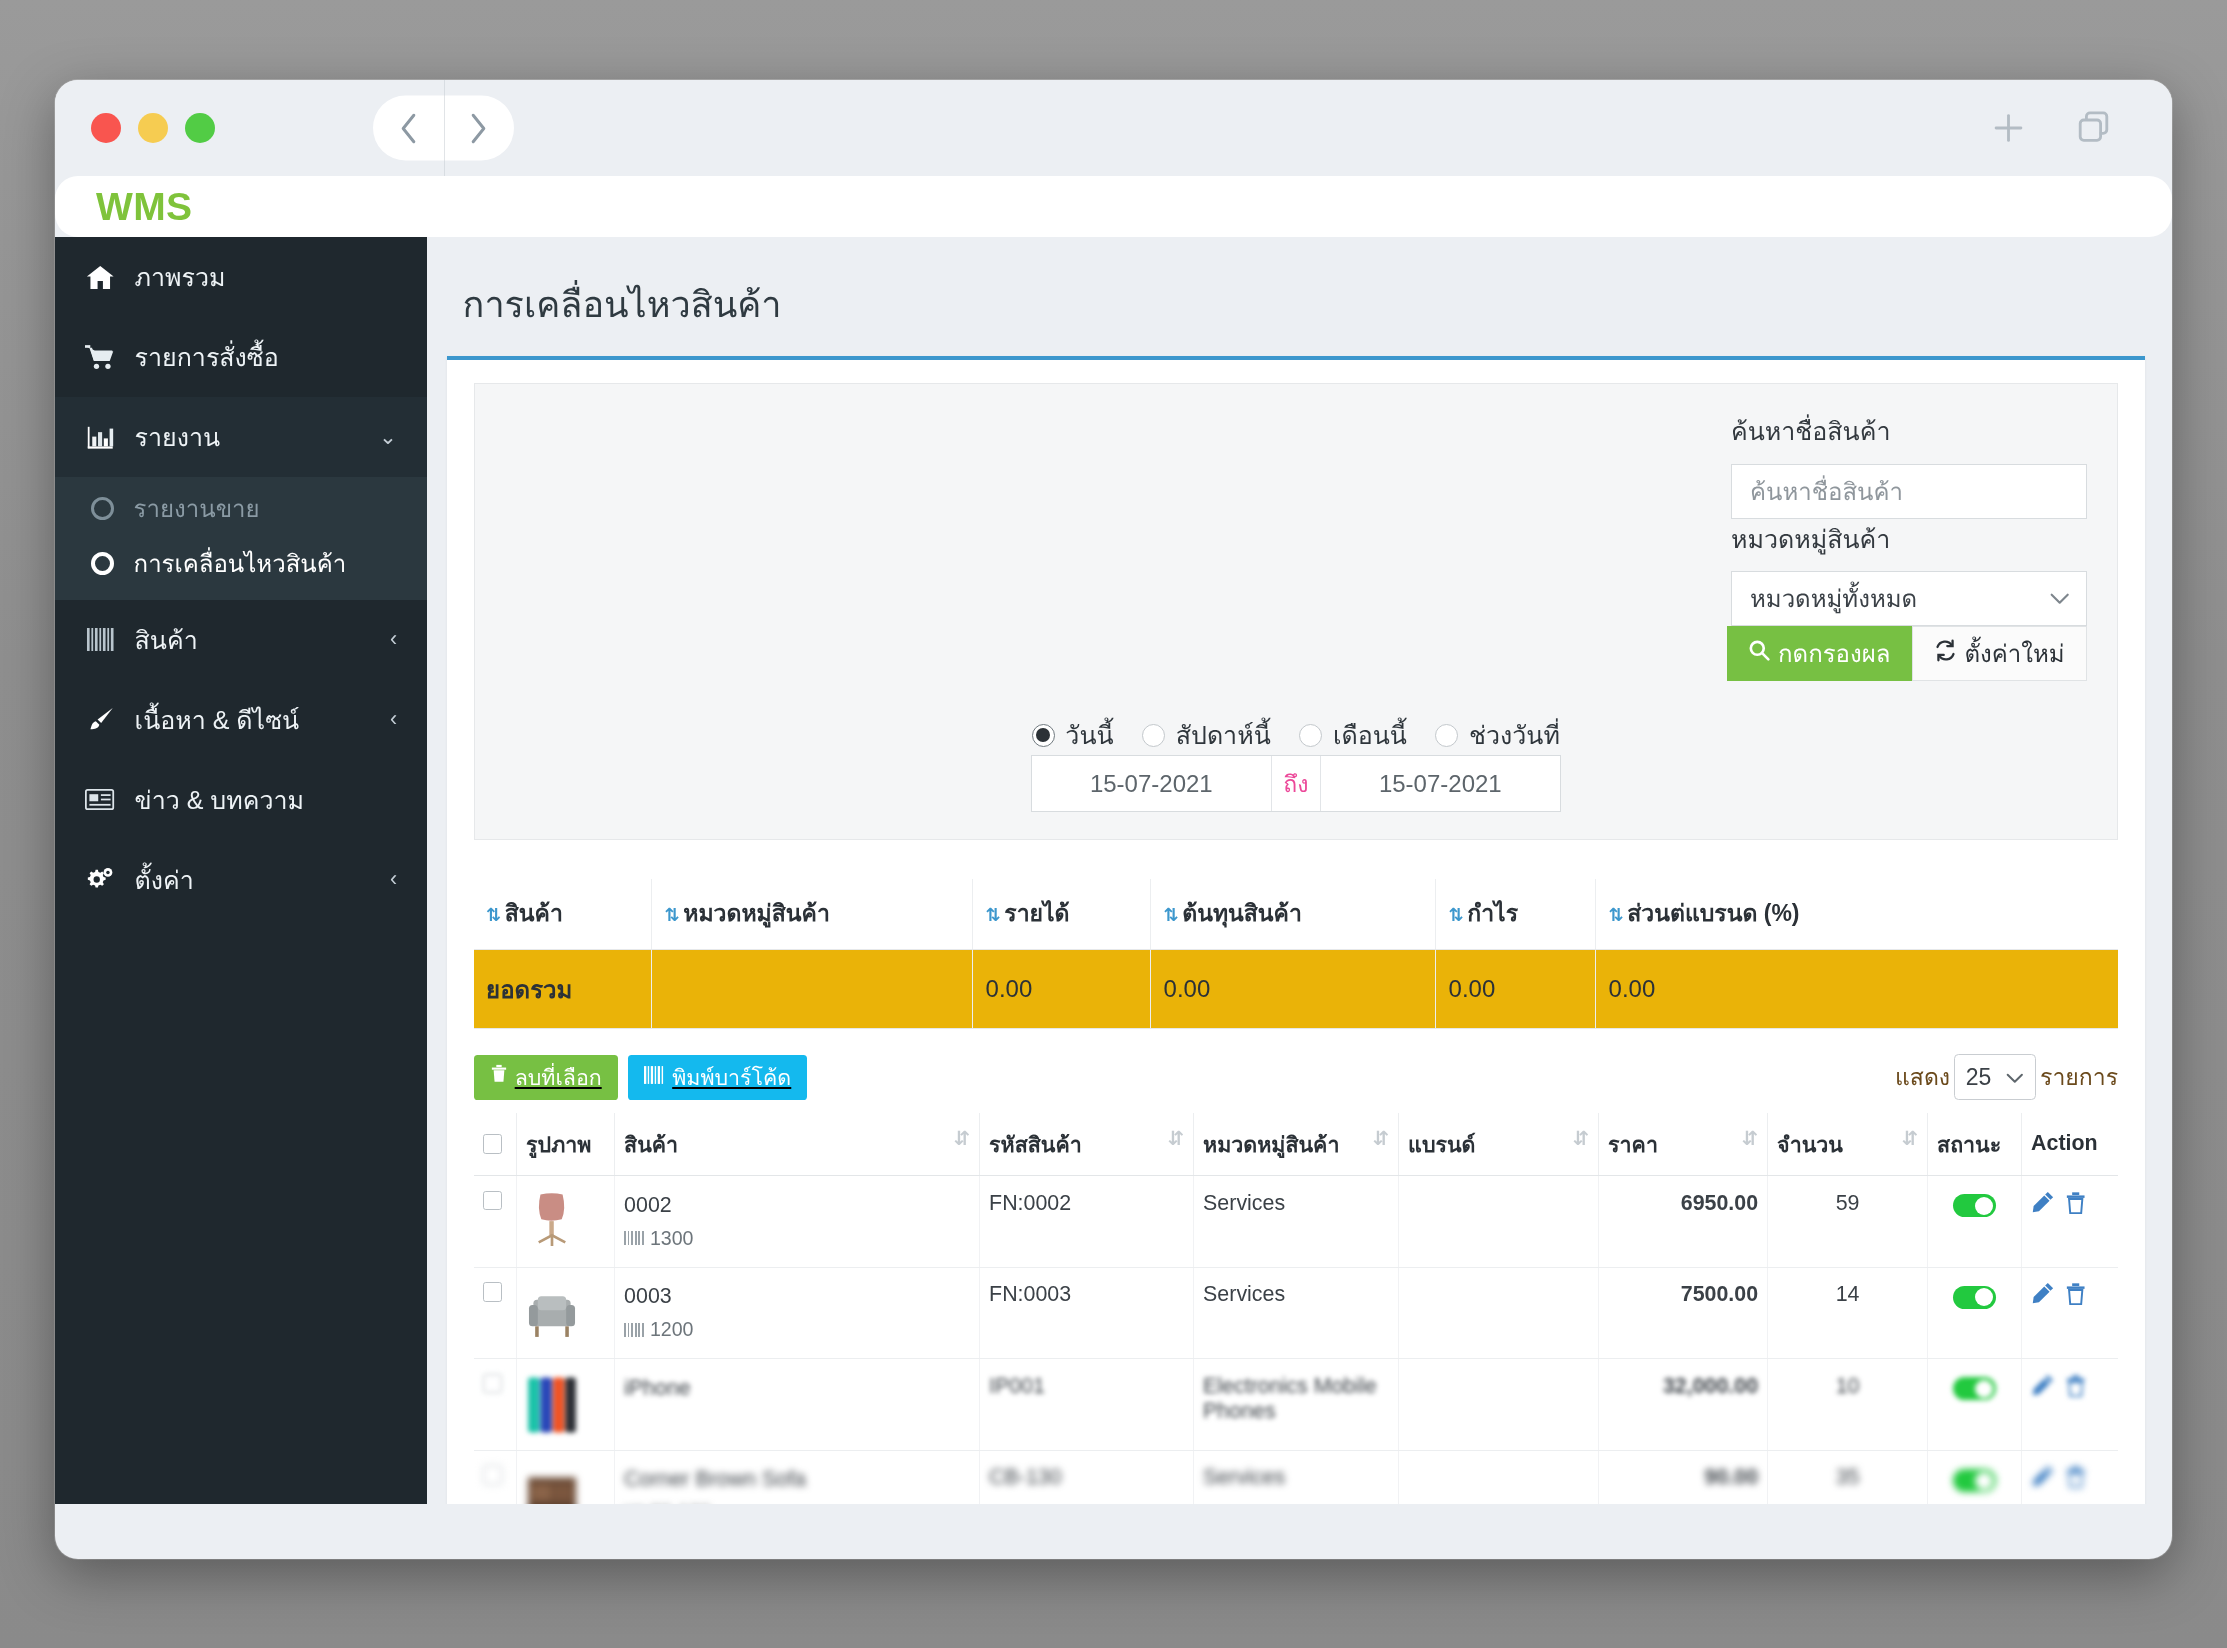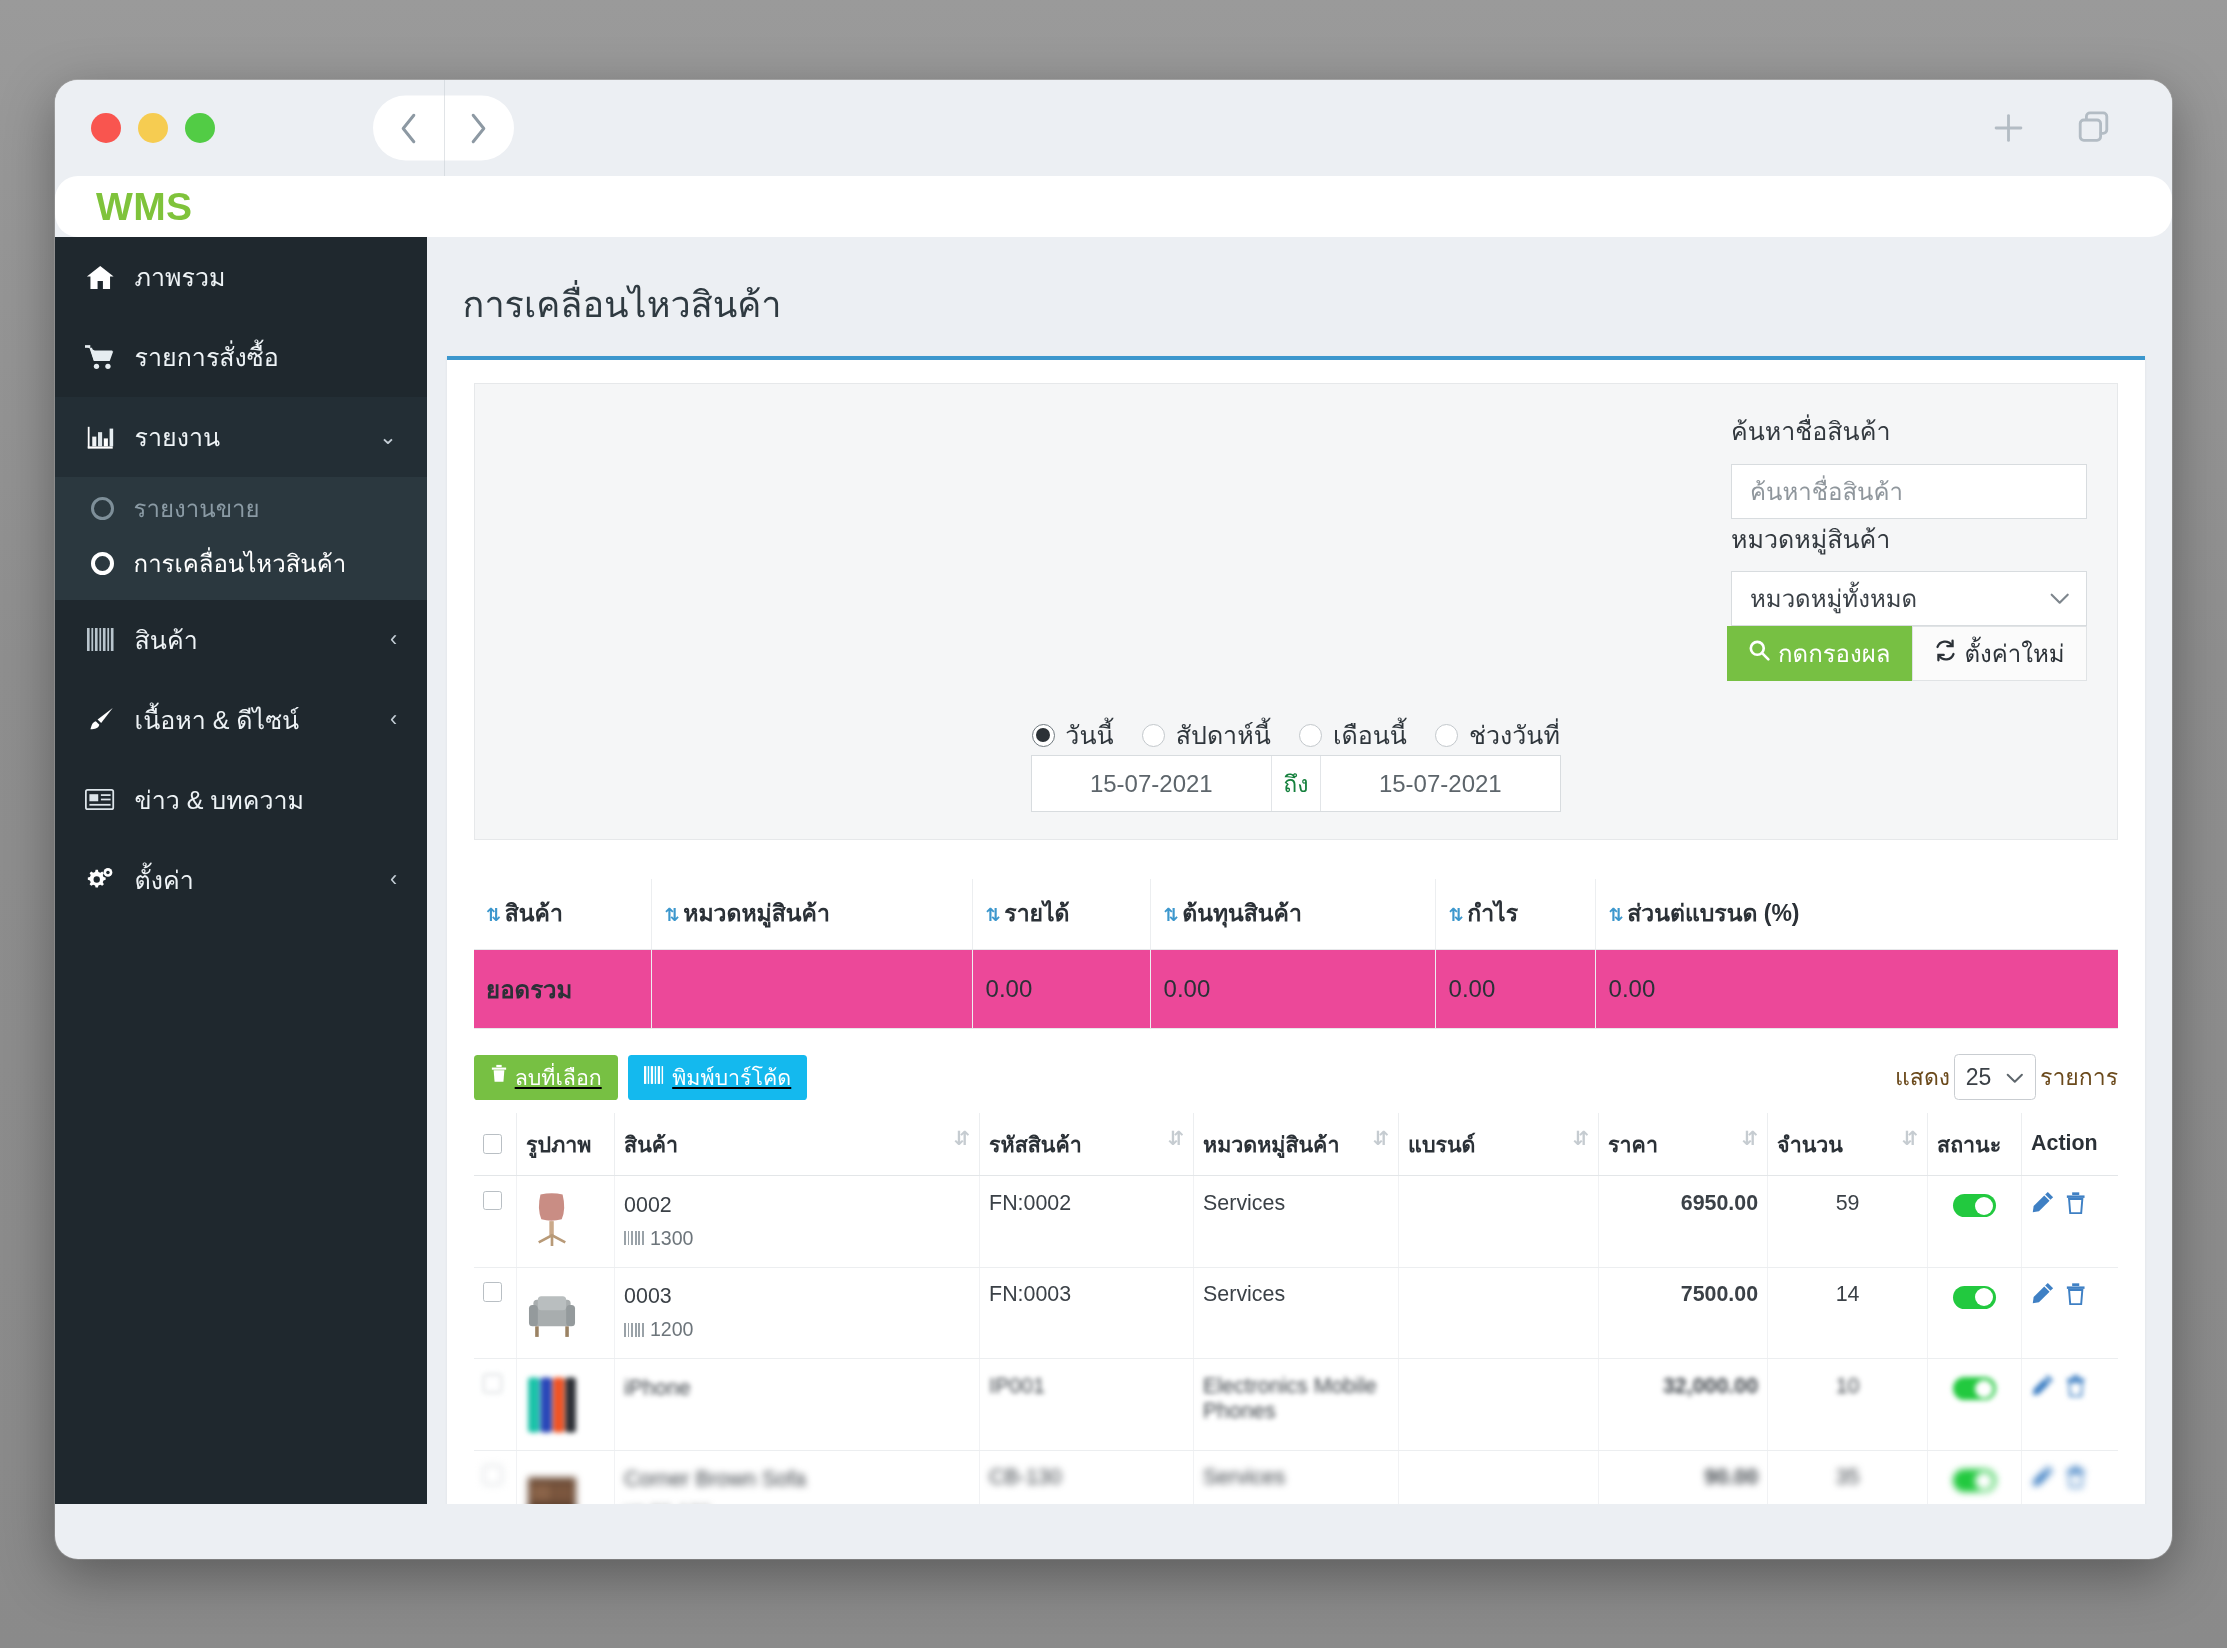--- a/index.html
+++ b/index.html
@@ -154,35 +154,35 @@
     content:""; position:absolute; inset: 3.6px; border-radius:50%; background:#2b3136;
   }
 
   .daterange { display: flex; align-items: stretch; border: 0.9px solid #d8dcdf; background:#fff; }
   .daterange .d {
     width: 239px; height: 55px; display:flex; align-items:center; justify-content:center;
     font-size: 24px; color: #5d656b;
   }
   .daterange .mid {
     width: 50px; display:flex; align-items:center; justify-content:center;
-    font-size: 23px; color: #15803d; border-left:0.9px solid #e2e5e8; border-right:0.9px solid #e2e5e8;
+    font-size: 23px; color: #ec4899; border-left:0.9px solid #e2e5e8; border-right:0.9px solid #e2e5e8;
   }
 
   
   table { border-collapse: collapse; width: 100%; }
   .sum-table { margin-top: 39px; }
   .sum-table th {
     text-align: left; font-size: 23px; color: #2b3137; font-weight: bold;
     padding: 16px 12.5px 18px 12.5px; border-bottom: 1.8px solid #e6e8ea;
     border-left: 0.9px solid #eceef0; white-space: nowrap;
   }
   .sum-table th:first-child { border-left: none; }
   .sum-table td {
     font-size: 24px; color: #2b3137; padding: 19.6px 12.5px;
-    border-left: 0.9px solid #eceef0; background:#ec4899;
+    border-left: 0.9px solid #eceef0; background:#eab308;
     border-bottom: 0.9px solid #e6e8ea;
   }
   .sum-table td:first-child { border-left:none; font-weight: bold; }
   .sort { color: #3c97cd; font-size: 18px; margin-right: 4.5px; letter-spacing:-0.9px; }
 
   
   .tools { display:flex; align-items:center; justify-content: space-between; margin-top: 25px; }
   .tools-left { display:flex; gap: 10px; text-decoration: underline; }
   .btn-sm { height: 45px; font-size: 21.4px; padding: 0 16px; border-radius: 3.6px; }
   .btn-blue { background: #14b9ee; color:#fff; }

